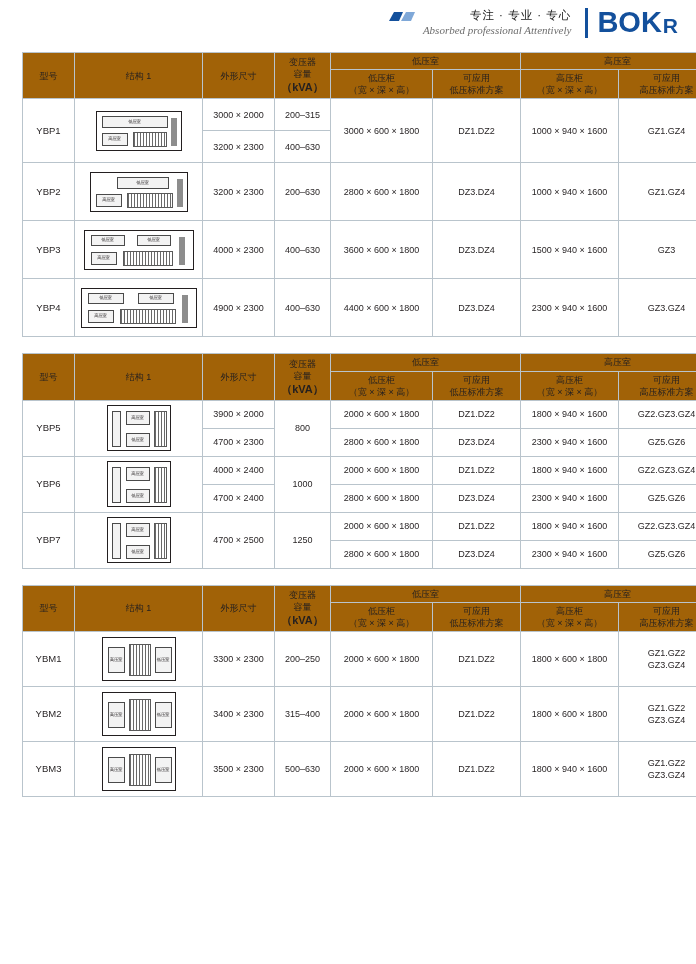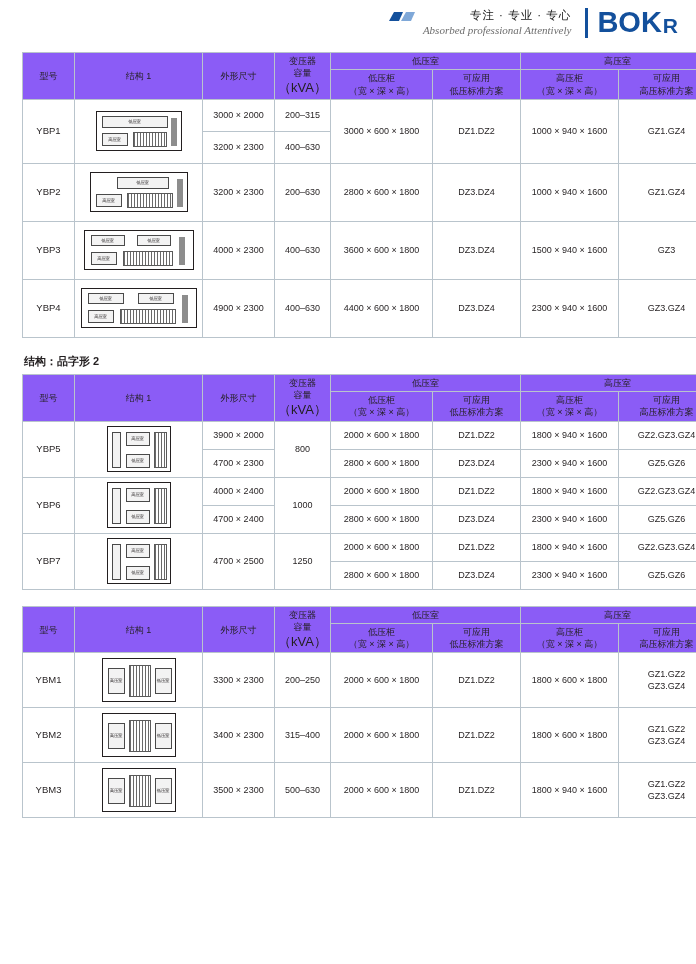--- a/index.html
+++ b/index.html
@@ -106,28 +106,28 @@
     color: #231f20;
   }
   table.spec th, table.spec td {
     border: 1px solid #b9c4cc;
     text-align: center;
     vertical-align: middle;
     padding: 2px 1px;
     line-height: 1.35;
   }
   table.spec thead th {
-    background: #8b5cf6;
+    background: #a16207;
     font-weight: normal;
     font-size: 9px;
     color: #231f20;
   }
   .th-main { font-size: 9.5px; }
   .th-sub { font-size: 8.3px; }
-  .th-unit { font-size: 13px; }
+  .th-unit { font-size: 11px; font-weight: bold; }
 
   td.model {
     font-size: 9.5px;
   }
   td.struct {
     padding: 4px 2px;
   }
 
   
   .diag {
@@ -331,21 +331,20 @@
           <td>4400 × 600 × 1800</td>
           <td>DZ3.DZ4</td>
           <td>2300 × 940 × 1600</td>
           <td>GZ3.GZ4</td>
         </tr>
       </tbody>
     </table>
   </div>
 
   <div class="section">
-    <div class="section-label">结构：品字形 2</div>
     <table class="spec">
       <colgroup>
         <col style="width:52px">
           <col style="width:128px">
           <col style="width:72px">
           <col style="width:56px">
         <col style="width:102px">
           <col style="width:88px">
           <col style="width:98px">
           <col style="width:96px">

